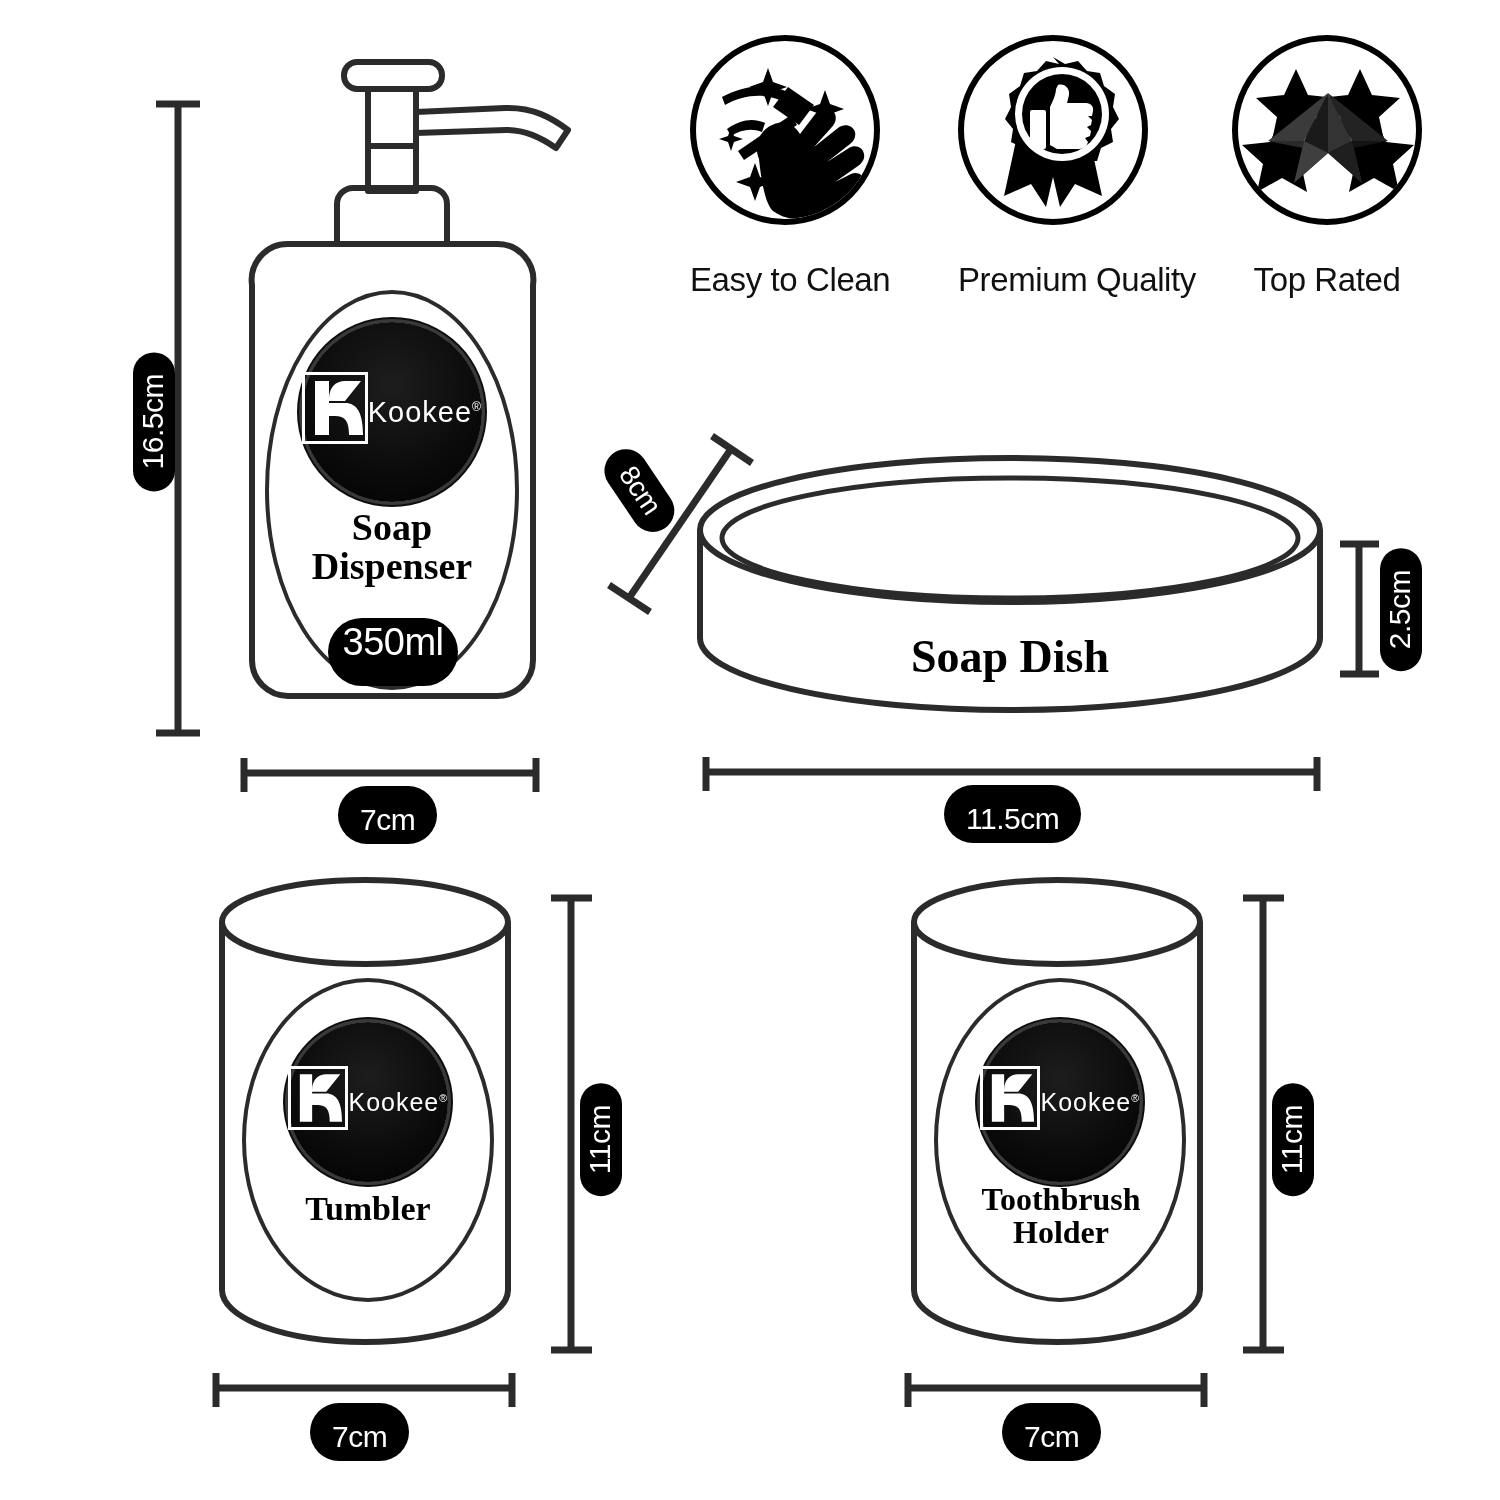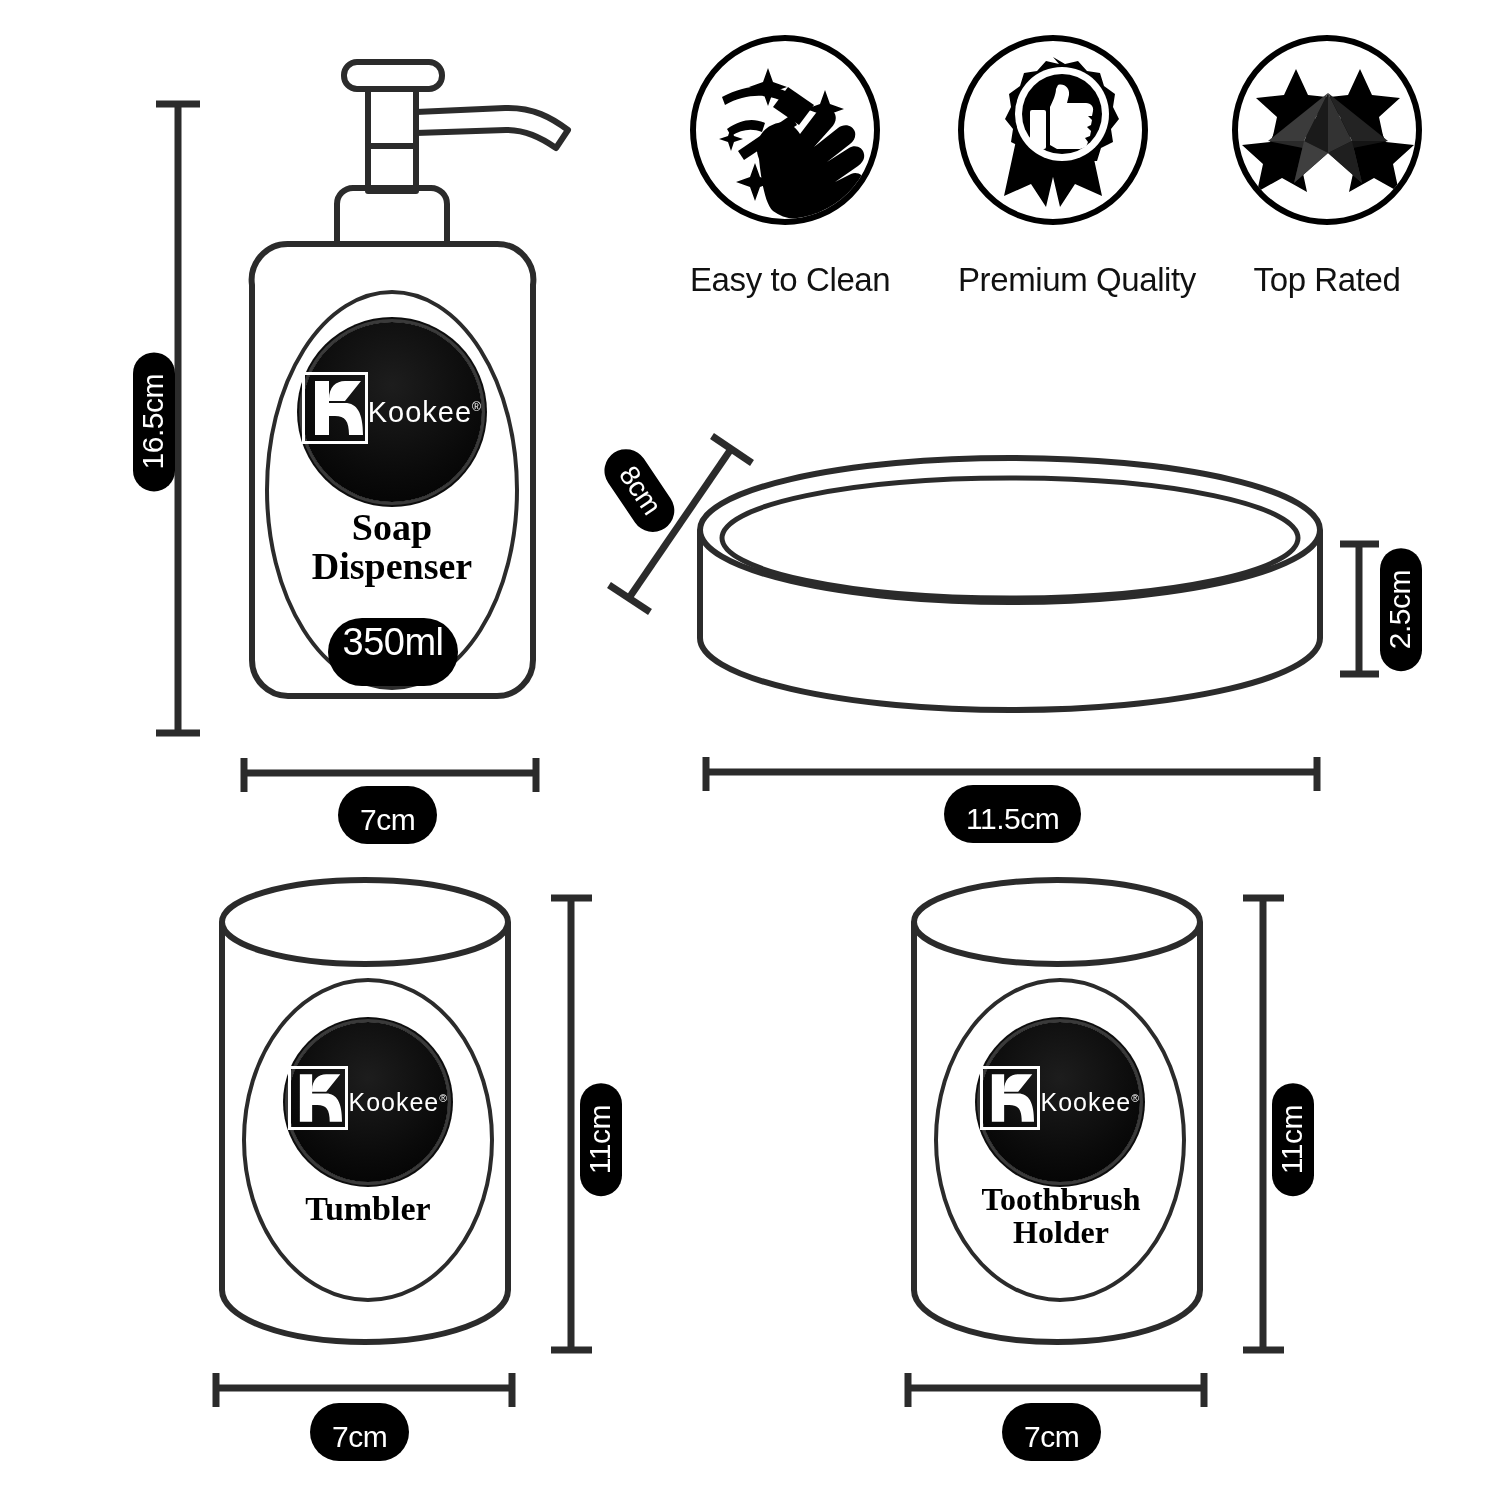--- a/index.html
+++ b/index.html
@@ -295,20 +295,21 @@
   </div>
 
   <div class="prod-text" style="left:262px; top:508px; width:260px; font-size:38px;"><span>Soap</span>
 <span>Dispenser</span></div>
 
   <div class="cap-pill" style="left:328px; top:618px; width:130px;">350ml</div>
 
   <div class="pill pill-v" style="left:133px; top:352px;">16.5cm</div>
   <div class="pill pill-h" style="left:338px; top:786px;">7cm</div>
 
+  <div class="prod-text" style="left:860px; top:634px; width:300px; font-size:46px;">Soap Dish</div>
 
   <div class="pill pill-diag" style="left:618px; top:445px; transform:rotate(-34deg);">8cm</div>
   <div class="pill pill-v" style="left:1380px; top:548px;">2.5cm</div>
   <div class="pill pill-h" style="left:944px; top:785px;">11.5cm</div>
 
   <div class="kookee" style="left:288px; top:1022px; width:160px; height:160px;">
     <div class="mark" style="width:65px; height:64px; margin-bottom:8px;">
       <svg width="59" height="58" viewBox="0 0 67 66">
         <path d="M10,6 L24,6 L24,60 L10,60 Z
                  M24,6 L24,24 C24,12 31,6 40,6 L56,6 L40,26 L24,26 Z

